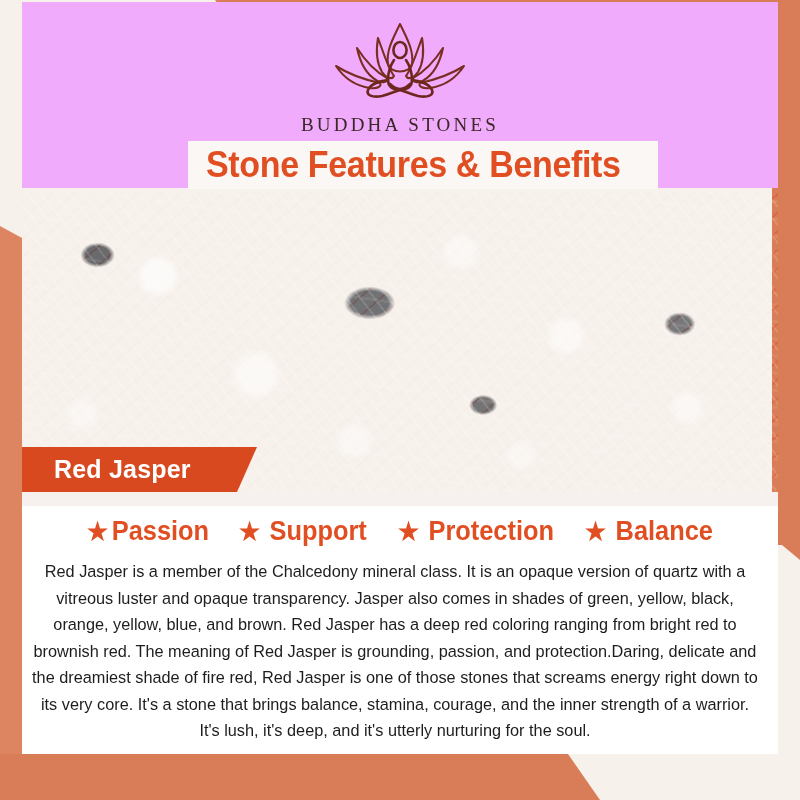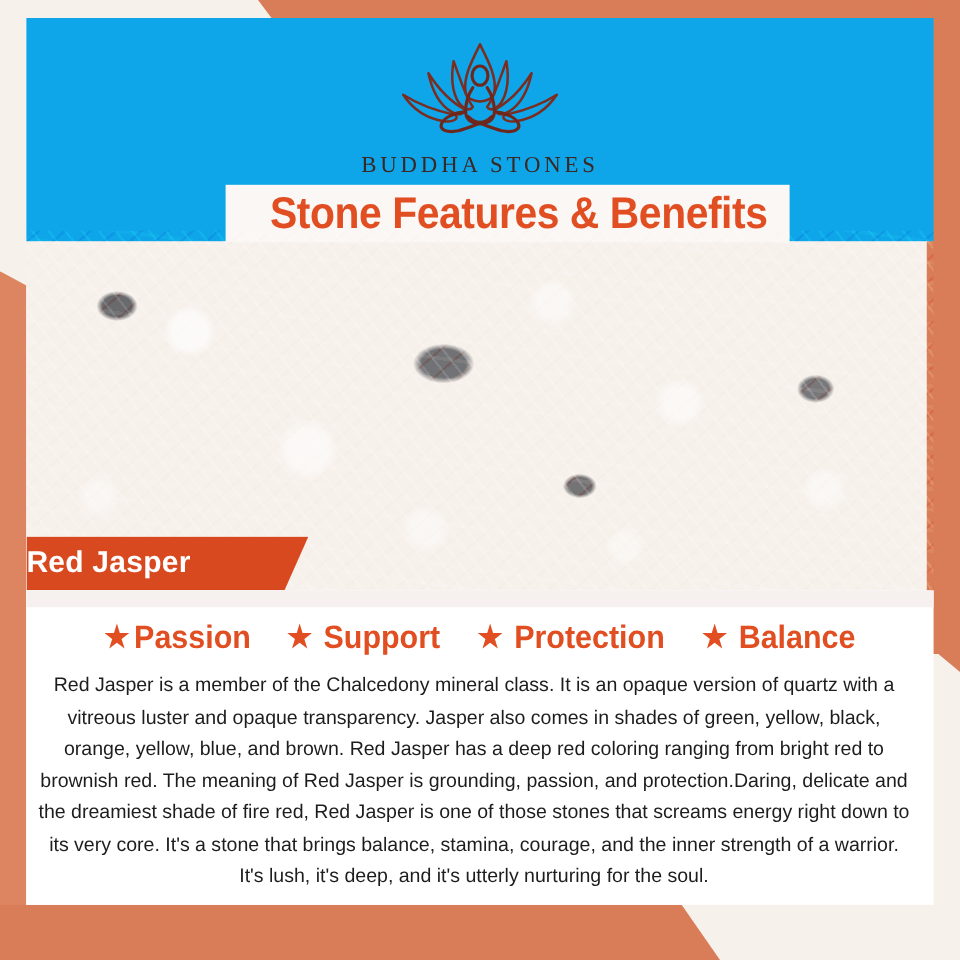--- a/index.html
+++ b/index.html
@@ -27,38 +27,38 @@
     clip-path:polygon(0 0, 22px 12px, 22px 548px, 0 548px);
   }
   .bottom-bar{
     position:absolute;left:0;bottom:0;width:800px;height:46px;
     background:#d97c58;
     clip-path:polygon(0 0, 568px 0, 600px 46px, 0 46px);
   }
 
   
   .header{
-    position:absolute;left:22px;top:15px;width:756px;height:186px;
-    background:#0ea5e9;
+    position:absolute;left:22px;top:2px;width:756px;height:186px;
+    background:#f0abfc;
   }
   .logo-wrap{
     position:absolute;left:0;right:0;top:16px;
     display:flex;flex-direction:column;align-items:center;
   }
   .logo-mark{width:168px;height:92px;display:block;}
   .logo-word{
     margin-top:4px;
     font-family:"Liberation Serif", serif;
     font-size:19px;letter-spacing:3.2px;color:#3b2724;font-weight:400;
   }
 
   .title-band{
     position:absolute;left:166px;top:139px;width:470px;height:48px;
     background:#fbf7f4;
-    display:flex;align-items:center;justify-content:flex-end;
+    display:flex;align-items:center;justify-content:flex-start;
   }
   .title-text{
     font-family:"Liberation Sans Narrow","Liberation Sans",sans-serif;
     font-size:37px;font-weight:bold;color:#e04e22;
     letter-spacing:-0.4px;
     transform:scaleX(0.92);
     white-space:nowrap;
   }
 
   
@@ -123,20 +123,21 @@
   }
 
   
   .name-banner{
     position:absolute;left:22px;top:447px;width:235px;height:45px;
     background:#d9491f;
     clip-path:polygon(0 0, 235px 0, 215px 45px, 0 45px);
     display:flex;align-items:center;
   }
   .name-text{
+    margin-left:32px;
     font-size:25px;font-weight:bold;color:#ffffff;letter-spacing:.2px;
     white-space:nowrap;
   }
 
   
   .card{
     position:absolute;left:22px;top:492px;width:756px;height:262px;
     background:#ffffff;
   }
   .card-top-tint{

